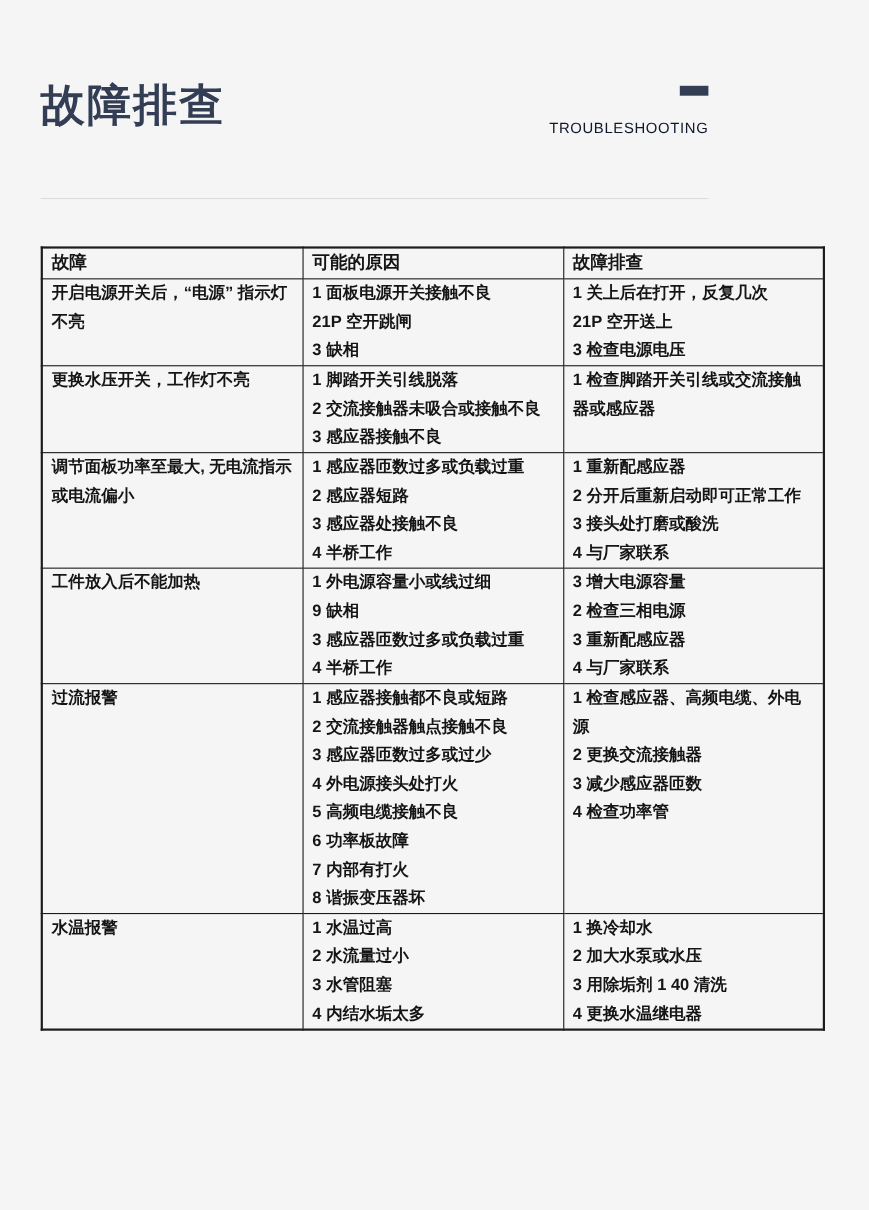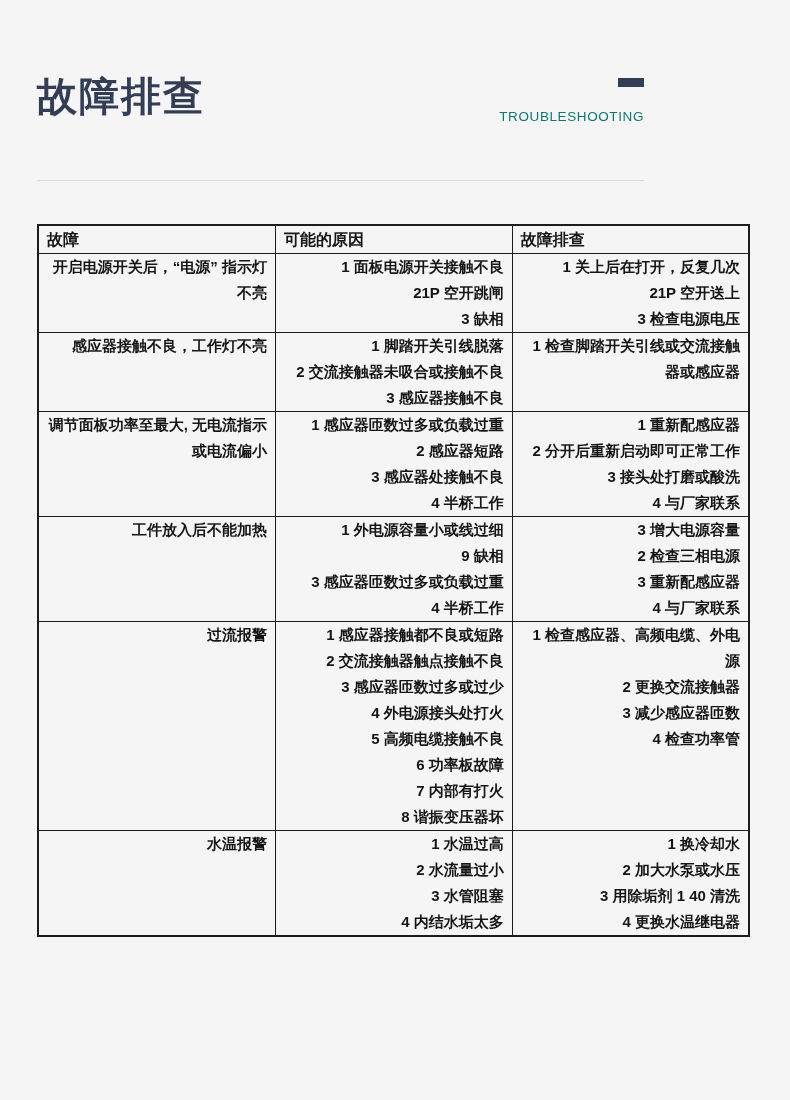--- a/index.html
+++ b/index.html
@@ -28,21 +28,21 @@
   .header-right {
     display: flex;
     flex-direction: column;
     align-items: flex-end;
     padding-top: 6px;
   }
   .dash { width: 26px; height: 9px; background: #333e55; }
   .subtitle {
     margin-top: 22px;
     font-size: 13.5px;
-    color: #0f766e;
+    color: #0f172a;
     letter-spacing: 0.6px;
   }
   .divider {
     border: none;
     border-top: 1px solid #dcdcdc;
     margin-top: 56px;
   }
 
   .ts-table {
     width: 713px;
@@ -60,21 +60,21 @@
     line-height: 26px;
     font-weight: 600;
     overflow: hidden;
   }
   .ts-table th {
     font-size: 16px;
     font-weight: bold;
     height: 27px;
     line-height: 27px;
   }
-  .ts-table td .line { min-height: 26px; text-align: right; }
+  .ts-table td .line { min-height: 26px; }
 </style>
 </head>
 <body>
 
 <div class="page">
 
   <div class="header">
     <div class="title">故障排查</div>
     <div class="header-right">
       <div class="dash"></div>
@@ -108,21 +108,21 @@
             <div class="line">3 缺相</div>
           </td>
           <td>
             <div class="line">1 关上后在打开，反复几次</div>
             <div class="line">21P 空开送上</div>
             <div class="line">3 检查电源电压</div>
           </td>
         </tr>
         <tr>
           <td>
-            <div class="line">感应器接触不良，工作灯不亮</div>
+            <div class="line">更换水压开关，工作灯不亮</div>
           </td>
           <td>
             <div class="line">1 脚踏开关引线脱落</div>
             <div class="line">2 交流接触器未吸合或接触不良</div>
             <div class="line">3 感应器接触不良</div>
           </td>
           <td>
             <div class="line">1 检查脚踏开关引线或交流接触器或感应器</div>
           </td>
         </tr>

